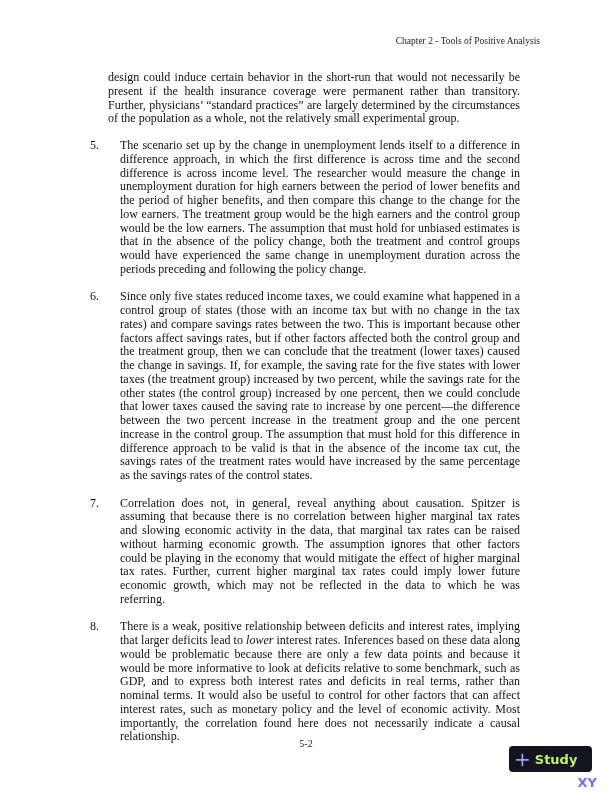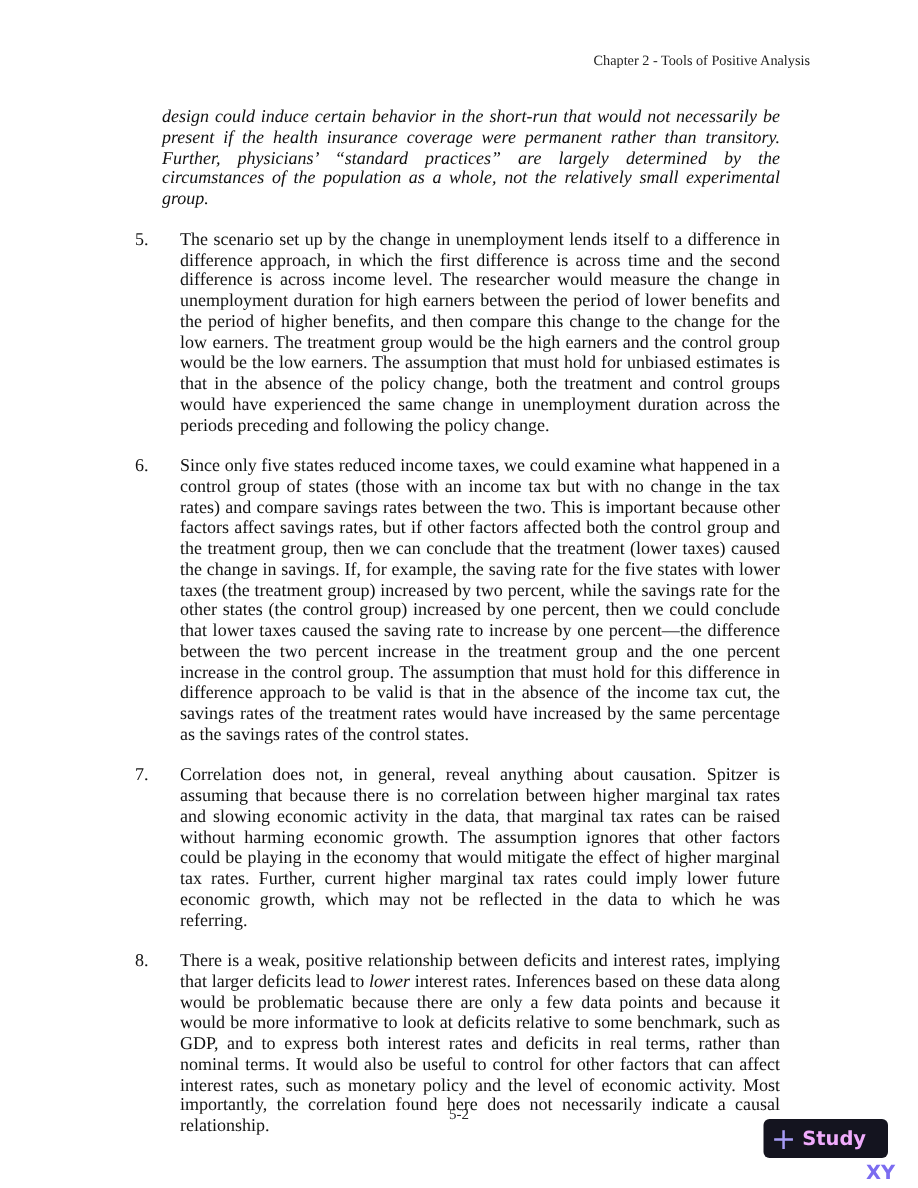--- a/index.html
+++ b/index.html
@@ -26,21 +26,20 @@
       position: absolute;
       left: 90px;
       top: 71px;
       width: 430px;
     }
     .para {
       font-size: 12px;
       line-height: 13.75px;
       text-align: justify;
       margin: 0;
-      font-style: italic;
     }
     .para.cont {
       padding-left: 18px;
       margin-bottom: 13px;
     }
     .item {
       display: flex;
       margin-bottom: 13.8px;
     }
     .item .num {
@@ -81,21 +80,21 @@
       font-weight: bold;
       font-size: 13px;
     }
     .badge .plus {
       color: #a79cf5;
       font-weight: normal;
       font-size: 20px;
       line-height: 20px;
       margin-right: 4px;
     }
-    .badge .study { color: #f0abfc; text-align: center; }
+    .badge .study { color: #bef264; text-align: center; }
     .badge .xy { color: #7b6cf0; margin-top: 46px; }
   </style>
 </head>
 <body>
 
 <div class="header">Chapter 2 - Tools of Positive Analysis</div>
 
 <div class="content">
   <p class="para cont">design could induce certain behavior in the short-run that would not necessarily be present if the health insurance coverage were permanent rather than transitory.  Further, physicians’ “standard practices” are largely determined by the circumstances of the population as a whole, not the relatively small experimental group.</p>
 

